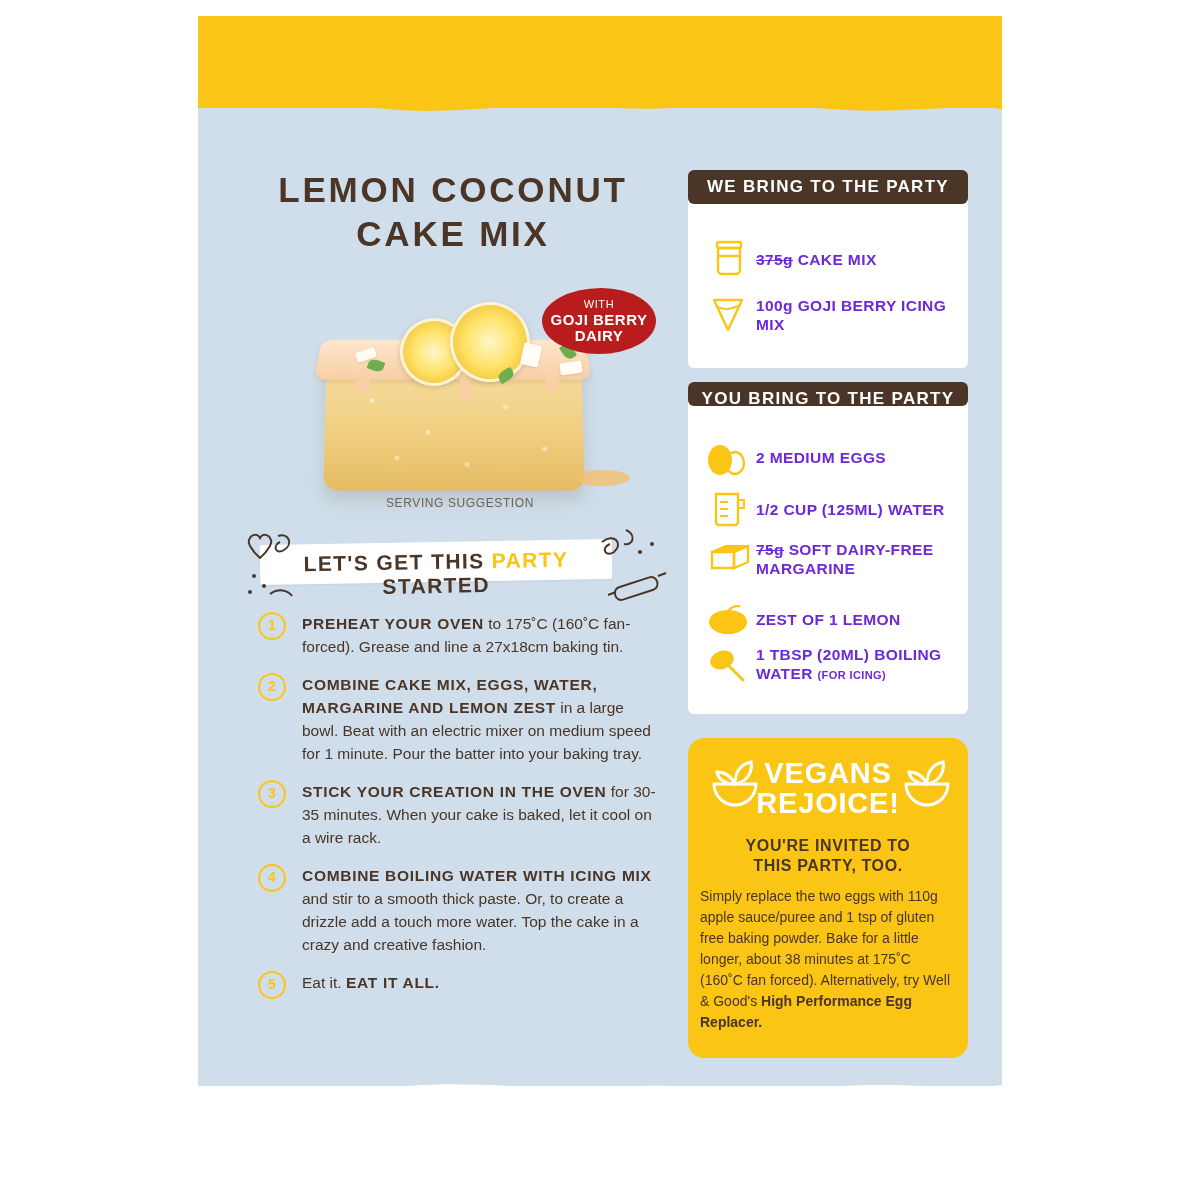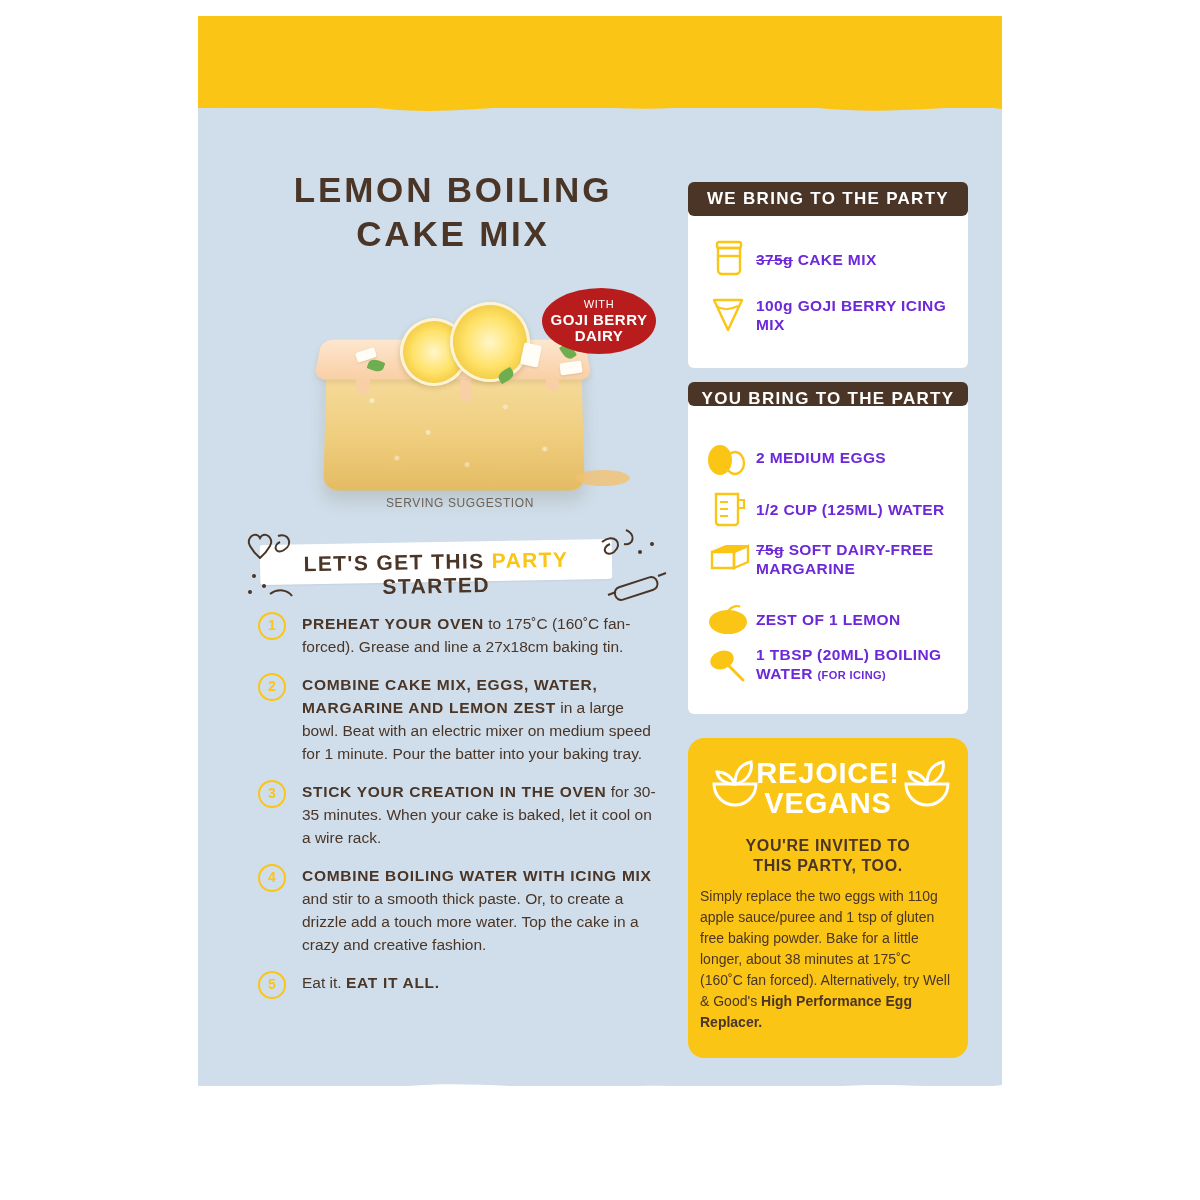--- a/index.html
+++ b/index.html
@@ -365,21 +365,21 @@
     <div class="banner"></div>
     <svg class="banner-wave" viewBox="0 0 804 18" preserveAspectRatio="none">
       <path d="M0,0 C60,16 120,2 190,9 C260,16 320,1 400,7 C480,13 540,0 620,8 C700,16 760,3 804,9 L804,0 Z" fill="#fbc516"></path>
     </svg>
     <div class="banner-text">
       <span class="b-always">ALWAYS</span>
       <span>GLUTEN, NUT &amp; DAIRY FREE</span>
     </div>
 
     <div class="title">
-      <div>LEMON BOILING</div>
+      <div>LEMON COCONUT</div>
       <div>CAKE MIX</div>
     </div>
 
     <div class="cake-wrap">
       <div class="cake-body">
         <div class="cake-crumb"></div>
       </div>
       <div class="cake-icing"></div>
       <div class="drip d1"></div>
       <div class="drip d2"></div>
@@ -441,21 +441,21 @@
         <div class="step-num">4</div>
         <div class="step-text"><span class="caps">COMBINE BOILING WATER WITH ICING MIX</span><span> and stir to a smooth thick paste. Or, to create a drizzle add a touch more water. Top the cake in a crazy and creative fashion.</span></div>
       </div>
       <div class="step">
         <div class="step-num">5</div>
         <div class="step-text"><span>Eat it. </span><span class="caps">EAT IT ALL.</span></div>
       </div>
     </div>
 
     <div class="box" style="left:490px; top:178px; width:280px; height:174px;"></div>
-    <div class="box-header" style="left:490px; top:166px; width:280px; height:34px;">WE BRING TO THE PARTY</div>
+    <div class="box-header" style="left:490px; top:154px; width:280px; height:34px;">WE BRING TO THE PARTY</div>
     <div class="ing-row" style="left:504px; top:222px; width:258px;">
       <div class="ing-icon">
         <svg viewBox="0 0 54 42" width="54" height="42">
           <rect x="15" y="4" width="24" height="6" rx="2" fill="none" stroke="#fbc516" stroke-width="2.4"></rect>
           <path d="M16,10 h22 v22 a4,4 0 0 1 -4,4 h-14 a4,4 0 0 1 -4,-4 z" fill="none" stroke="#fbc516" stroke-width="2.4"></path>
           <path d="M16,18 h22" stroke="#fbc516" stroke-width="2.4"></path>
         </svg>
       </div>
       <div class="ing-text"><span class="strike">375g</span><span> CAKE MIX</span></div>
     </div>
@@ -529,22 +529,22 @@
       <path d="M8,26 h42 a21,21 0 0 1 -42,0 z" fill="none" stroke="#ffffff" stroke-width="3"></path>
       <path d="M29,26 c0,-12 6,-20 16,-22 c2,10 -4,20 -16,22 z" fill="none" stroke="#ffffff" stroke-width="3"></path>
       <path d="M29,26 c-4,-8 -10,-12 -18,-12 c1,7 8,12 18,12 z" fill="none" stroke="#ffffff" stroke-width="3"></path>
     </svg>
     <svg style="position:absolute; left:700px; top:742px; width:58px; height:52px;" viewBox="0 0 58 52">
       <path d="M8,26 h42 a21,21 0 0 1 -42,0 z" fill="none" stroke="#ffffff" stroke-width="3"></path>
       <path d="M29,26 c0,-12 6,-20 16,-22 c2,10 -4,20 -16,22 z" fill="none" stroke="#ffffff" stroke-width="3"></path>
       <path d="M29,26 c-4,-8 -10,-12 -18,-12 c1,7 8,12 18,12 z" fill="none" stroke="#ffffff" stroke-width="3"></path>
     </svg>
     <div class="vegan-title">
+      <div>VEGANS</div>
       <div>REJOICE!</div>
-      <div>VEGANS</div>
     </div>
     <div class="vegan-sub">
       <div>YOU'RE INVITED TO</div>
       <div>THIS PARTY, TOO.</div>
     </div>
     <div class="vegan-body"><span>Simply replace the two eggs with 110g apple sauce/puree and 1 tsp of gluten free baking powder. Bake for a little longer, about 38 minutes at 175˚C (160˚C fan forced). Alternatively, try Well &amp; Good's </span><b>High Performance Egg Replacer.</b></div>
 
   </div>
 
   <svg class="footer-wave" viewBox="0 0 804 16" preserveAspectRatio="none">

